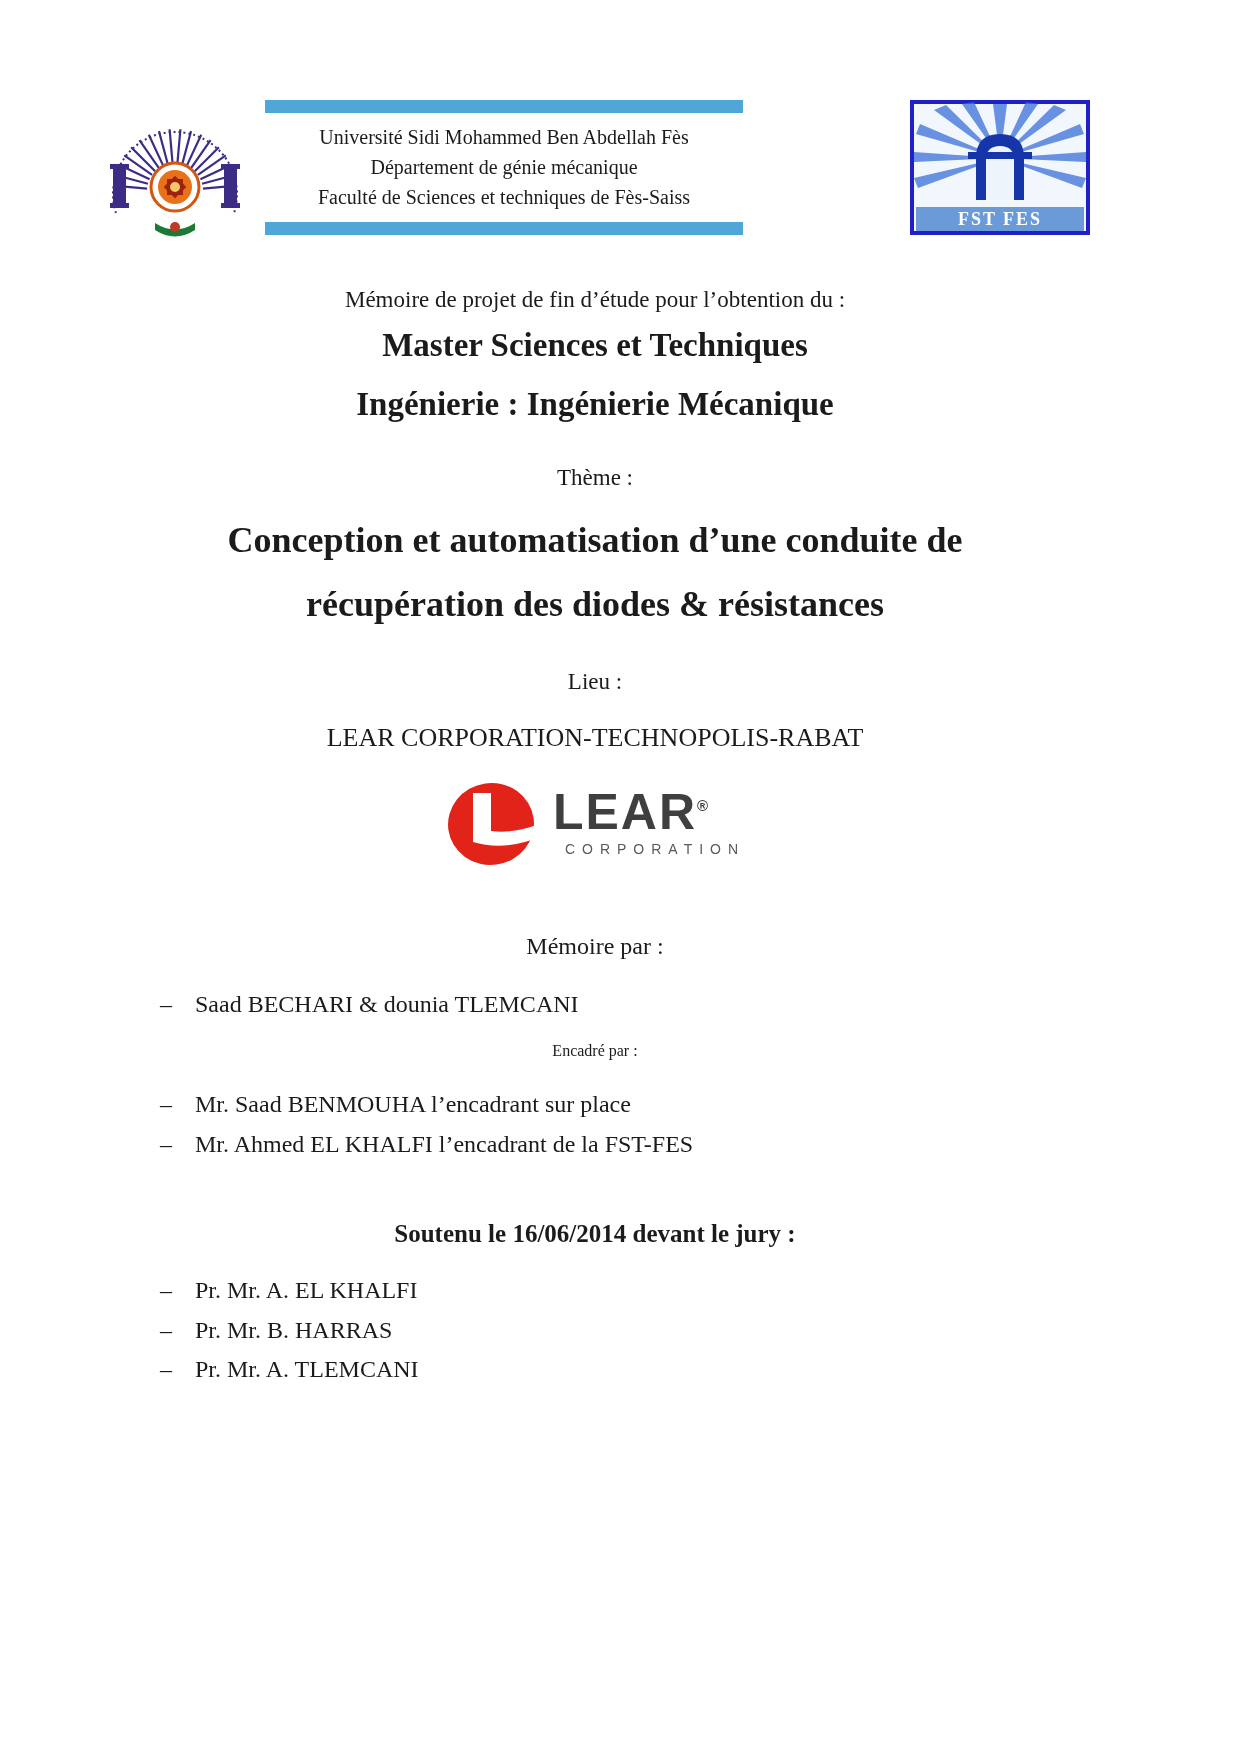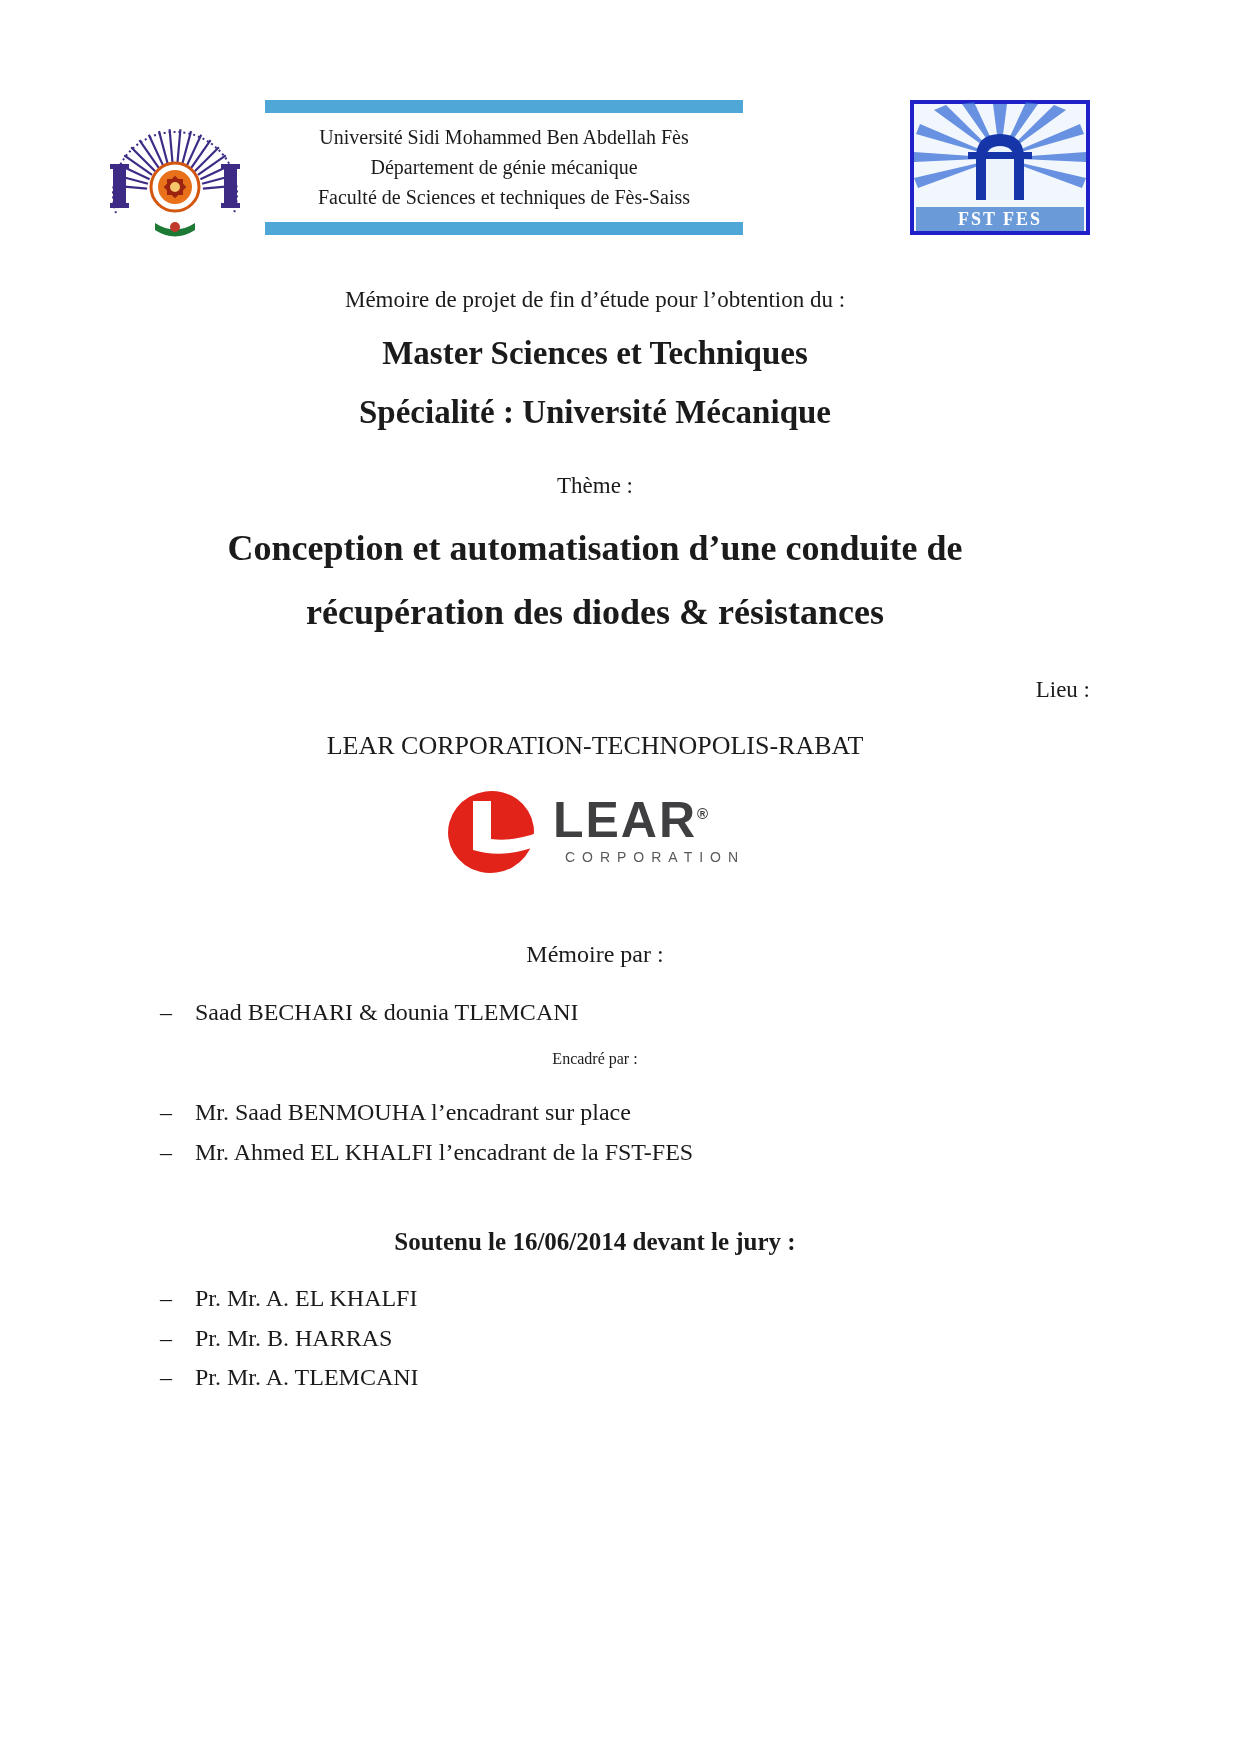--- a/index.html
+++ b/index.html
@@ -27,27 +27,27 @@
     text-align:center;
   }
   .header-bar{height:13px;background:#4fa7d8;}
   .inst-lines{padding:9px 0 10px 0;font-size:20px;line-height:1.5;}
   .fst-logo{margin-left:auto;width:180px;height:135px;margin-top:5px;}
 
   
   .c{text-align:center;}
   .intro{margin-top:42px;font-size:23px;}
   .degree{font-size:33px;font-weight:bold;}
-  .degree1{margin-top:22px;}
+  .degree1{margin-top:14px;}
   .degree2{margin-top:22px;}
   .theme-label{margin-top:42px;font-size:23px;}
   .big-title{font-size:36px;font-weight:bold;}
   .title1{margin-top:28px;}
   .title2{margin-top:22px;}
-  .lieu-label{margin-top:44px;font-size:23px;text-align:right;}
+  .lieu-label{margin-top:44px;font-size:23px;}
   .location{margin-top:28px;font-size:26px;}
 
   
   .lear-logo{
     margin-top:24px;
     display:flex;justify-content:center;align-items:flex-start;
     height:110px;
   }
   .lear-mark{width:100px;height:95px;}
   .lear-wordwrap{margin-left:8px;margin-top:10px;text-align:left;}
@@ -149,21 +149,21 @@
         <path d="M66,100 L66,58 Q66,34 90,34 Q114,34 114,58 L114,100 Z" fill="#1535a8"></path>
         <path d="M76,100 L76,60 Q76,46 90,46 Q104,46 104,60 L104,100 Z" fill="#eef4fb"></path>
         <rect x="58" y="52" width="64" height="7" fill="#1535a8"></rect>
         <rect x="6" y="107" width="168" height="24" fill="#5b8fd4" opacity="0.9"></rect>
         <text x="90" y="125" text-anchor="middle" font-family="Liberation Serif, serif" font-size="18" font-weight="bold" letter-spacing="2" fill="#ffffff">FST FES</text>
       </svg>
     </div>
 
     <div class="c intro">Mémoire de projet de fin d’étude pour l’obtention du :</div>
     <div class="c degree degree1">Master Sciences et Techniques</div>
-    <div class="c degree degree2">Spécialité : Université Mécanique</div>
+    <div class="c degree degree2">Ingénierie : Ingénierie Mécanique</div>
     <div class="c theme-label">Thème :</div>
     <div class="c big-title title1">Conception et automatisation d’une conduite de</div>
     <div class="c big-title title2">récupération des diodes &amp; résistances</div>
     <div class="c lieu-label">Lieu :</div>
     <div class="c location">LEAR CORPORATION-TECHNOPOLIS-RABAT</div>
 
     <div class="lear-logo">
       <svg class="lear-mark" viewBox="0 0 100 95" aria-hidden="true">
         <ellipse cx="46" cy="47" rx="43" ry="41" fill="#e2231a" transform="rotate(-8 46 47)"></ellipse>
         <path d="M28,16 L46,16 L46,54 C60,56 76,54 94,47 L97,59 C72,70 48,71 28,65 Z" fill="#ffffff"></path>

